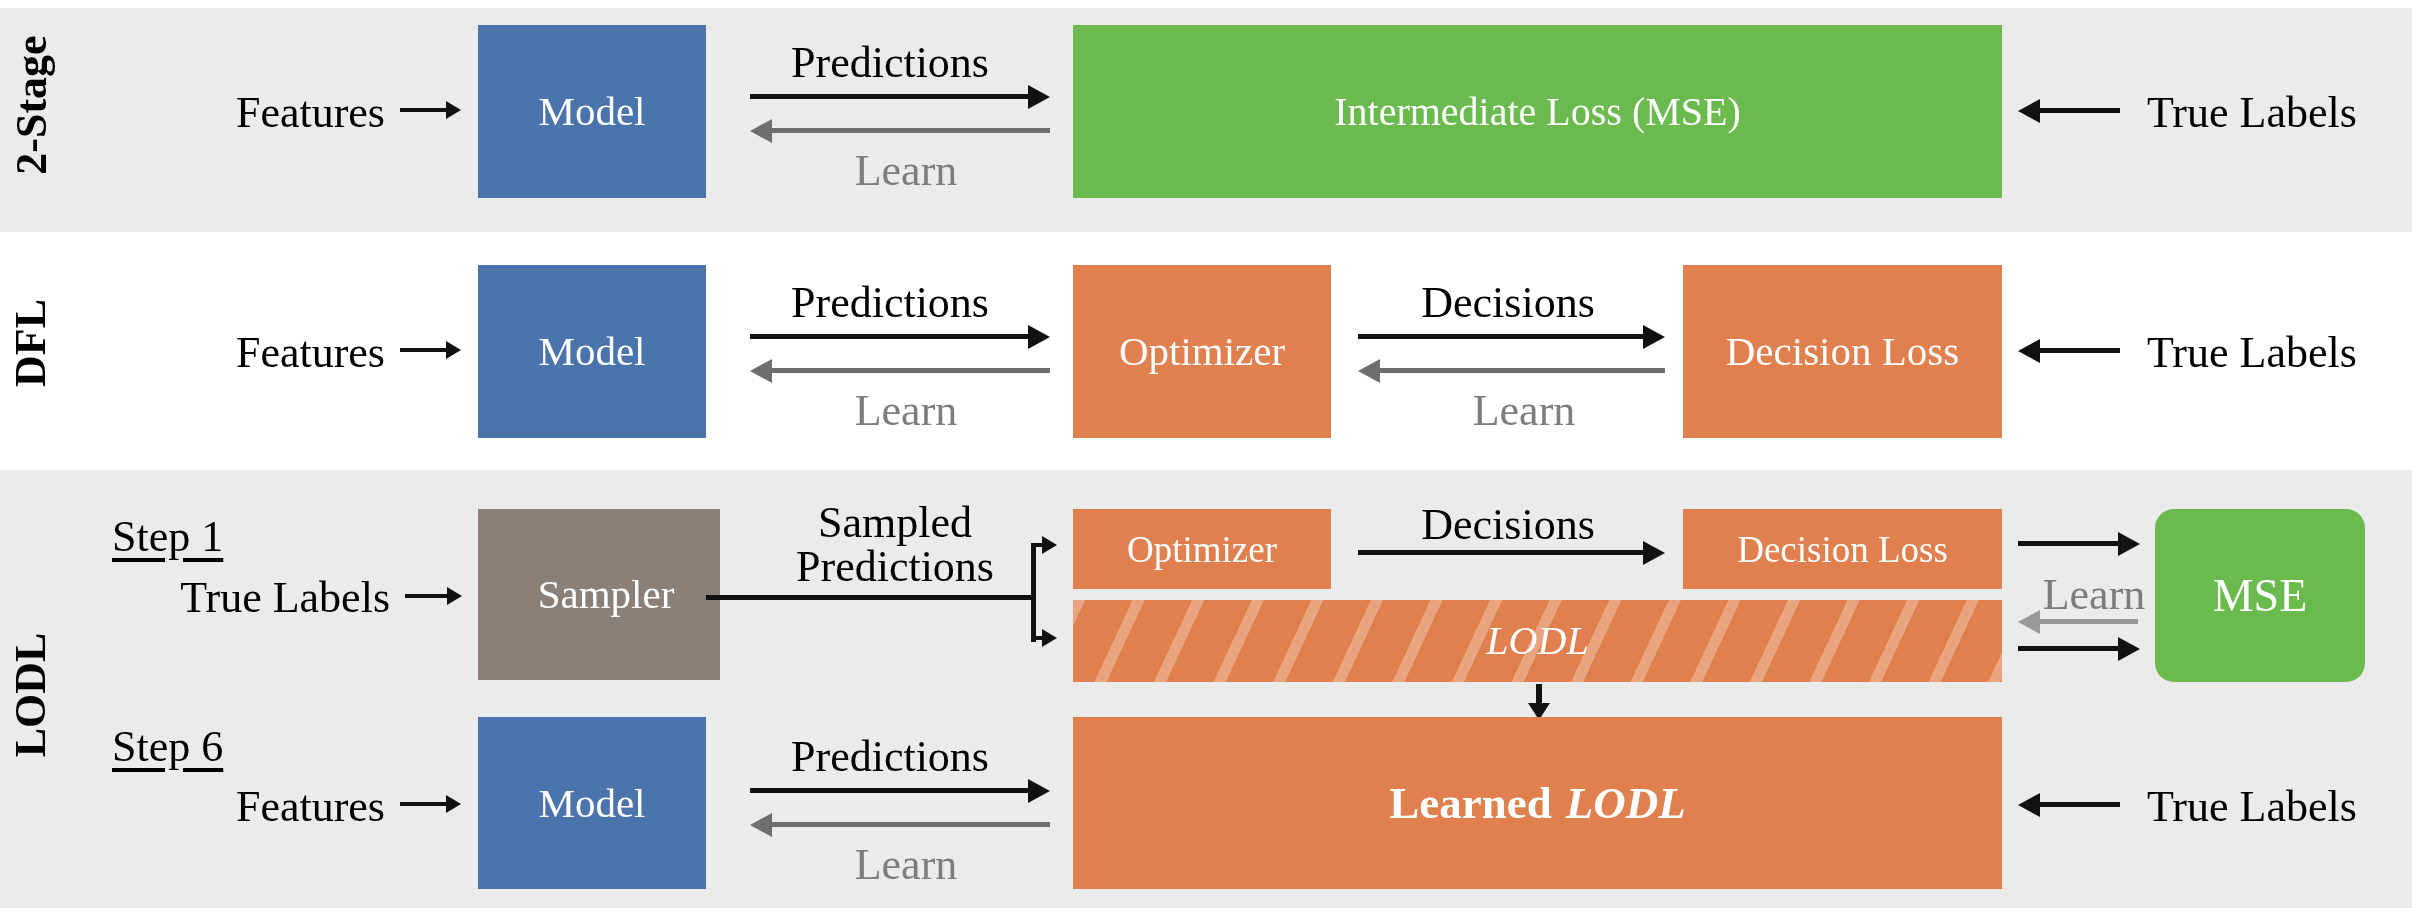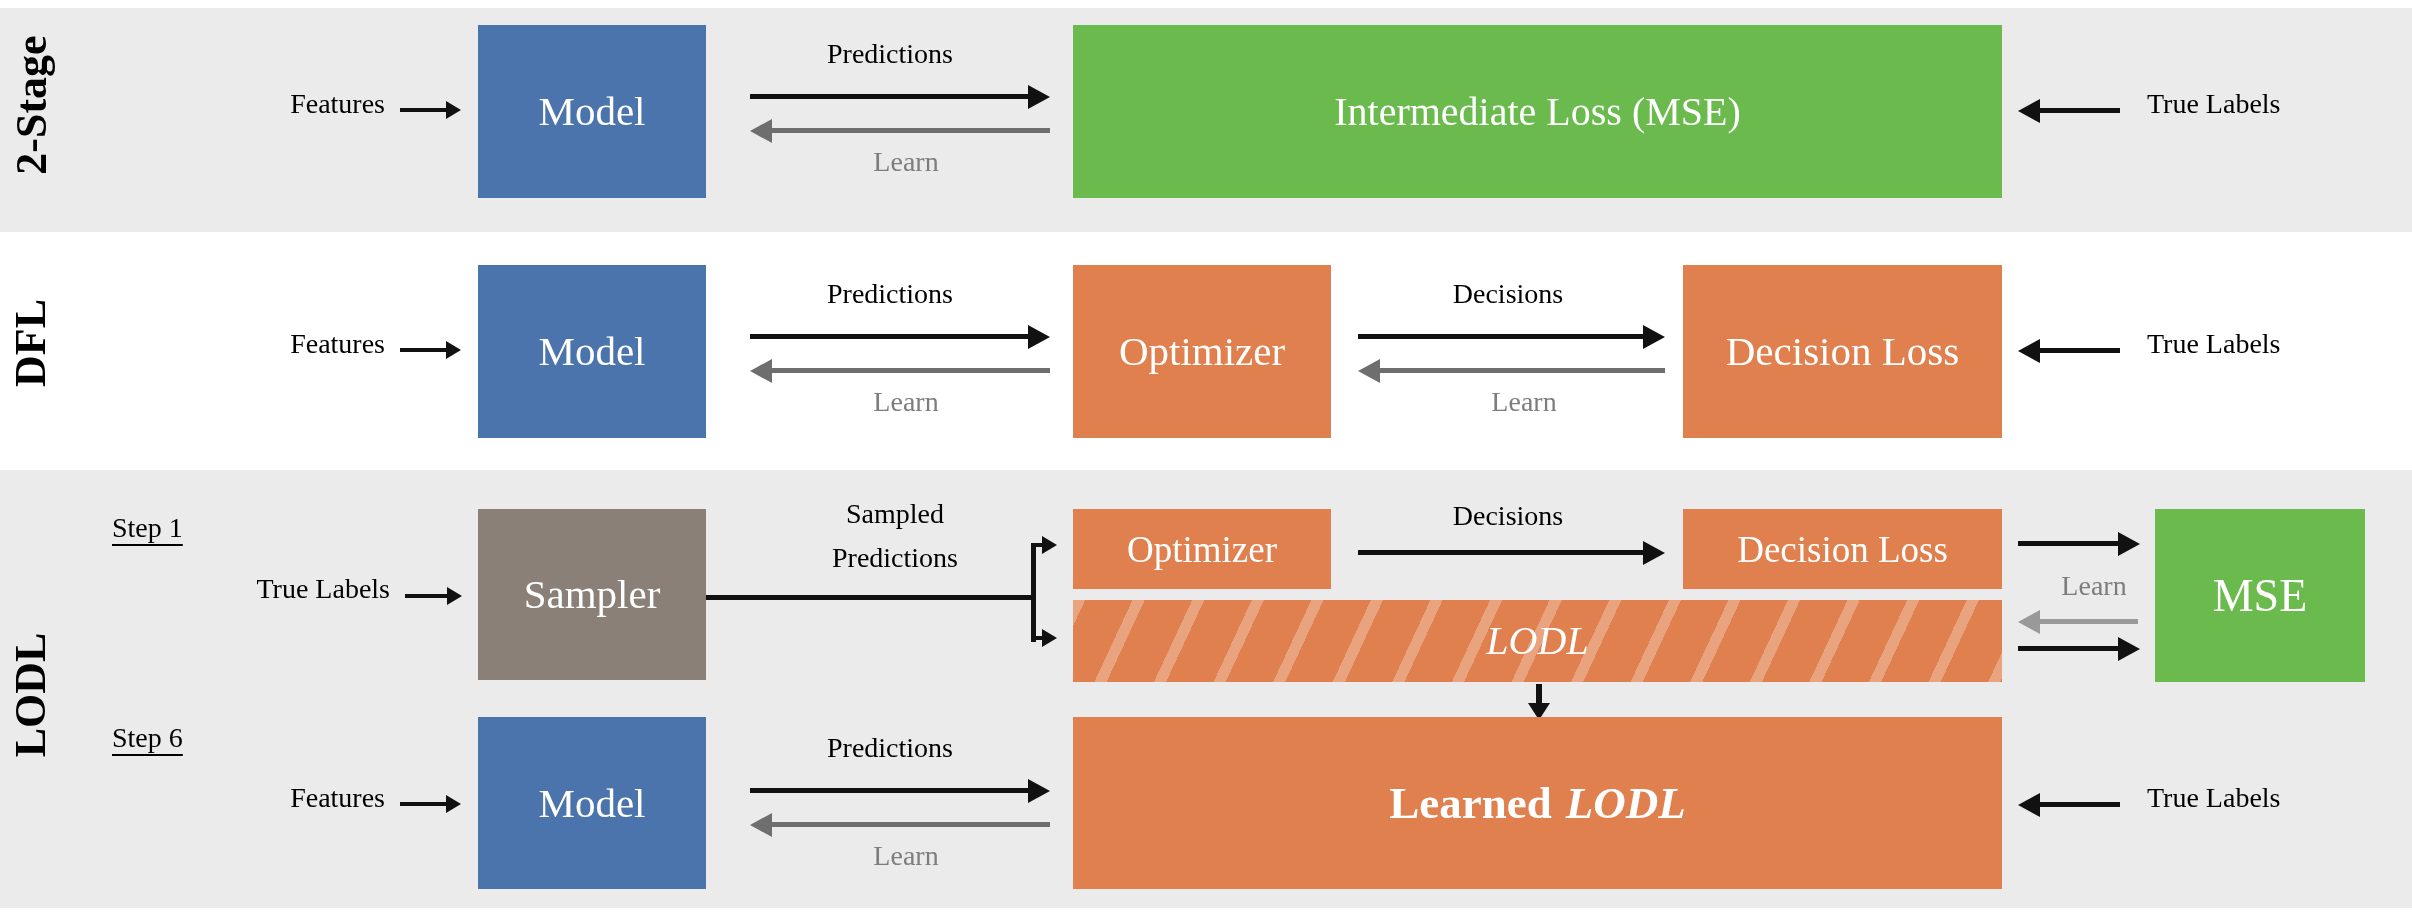--- a/index.html
+++ b/index.html
@@ -7,21 +7,21 @@
           font-family:"Liberation Serif","DejaVu Serif",serif;color:#000;}
   .band{position:absolute;left:0;width:2412px;background:var(--band,#ebebeb);}
   .bx{position:absolute;display:flex;align-items:center;justify-content:center;
       color:#fff;font-size:41px;line-height:1;text-align:center;}
   .bx-blue{background:var(--blue,#4b73ac);}
   .bx-green{background:var(--green,#6bba4e);}
   .bx-orange{background:var(--orange,#e0804e);}
   .bx-gray{background:var(--sampler,#8a8077);}
   .bx-hatch{background-color:var(--orange,#e0804e);
       background-image:repeating-linear-gradient(115deg,rgba(255,255,255,.28) 0 11px,transparent 11px 54px);}
-  .t{position:absolute;white-space:nowrap;font-size:28px;line-height:1.15;}
+  .t{position:absolute;white-space:nowrap;font-size:44px;line-height:1.15;}
   .tc{transform:translateX(-50%);}
   .gray{color:var(--learn_gray,#7d7d7d);margin-left:16px;}
   .it{font-style:italic;}
   .step{text-decoration:underline;text-underline-offset:7px;}
   .vlab{position:absolute;transform:translate(-50%,-50%) rotate(-90deg);
         font-weight:bold;font-size:44px;white-space:nowrap;}
   
   .ar,.al{position:absolute;height:5px;background:var(--c,#111);}
   .ar::after{content:"";position:absolute;left:100%;top:50%;transform:translateY(-50%);
      border-left:22px solid var(--c,#111);border-top:12px solid transparent;border-bottom:12px solid transparent;}
@@ -95,21 +95,21 @@
 
   <div class="al" style="left:2040px;top:348px;width:80px;"></div>
   <div class="t" style="left:2147px;top:328px;">True Labels</div>
 
   <div class="vlab" style="left:30px;top:695px;">LODL</div>
 
   <div class="t step" style="left:112px;top:512px;">Step 1</div>
   <div class="t" style="right:2022px;top:573px;">True Labels</div>
   <div class="ar small" style="left:405px;top:594px;width:42px;"></div>
 
-  <div class="bx bx-gray" style="left:478px;top:509px;width:228px;height:171px;">
+  <div class="bx bx-gray" style="left:478px;top:509px;width:228px;height:171px;padding-left:14px;">
     <span>Sampler</span>
   </div>
 
   <div class="t tc" style="left:895px;top:498px;">Sampled</div>
   <div class="t tc" style="left:895px;top:542px;">Predictions</div>
 
   <div class="ln" style="left:706px;top:595px;width:330px;height:5px;"></div>
   <div class="ln" style="left:1031px;top:543px;width:5px;height:99px;"></div>
   <div class="ar small" style="left:1036px;top:543px;width:6px;"></div>
   <div class="ar small" style="left:1036px;top:636px;width:6px;"></div>
@@ -127,21 +127,21 @@
 
   <div class="bx bx-hatch" style="left:1073px;top:600px;width:929px;height:82px;">
     <span class="it" style="font-size:40px;">LODL</span>
   </div>
 
   <div class="ar" style="left:2018px;top:541px;width:100px;"></div>
   <div class="t tc gray" style="left:2078px;top:570px;">Learn</div>
   <div class="al gl" style="left:2040px;top:619px;width:98px;"></div>
   <div class="ar" style="left:2018px;top:646px;width:100px;"></div>
 
-  <div class="bx bx-green" style="left:2155px;top:509px;width:210px;height:173px;font-size:46px;">
+  <div class="bx bx-green" style="left:2155px;top:509px;width:210px;height:173px;font-size:46px;border-radius:19px;">
     <span>MSE</span>
   </div>
 
   <div class="dashv" style="left:1536px;top:684px;height:20px;"></div>
   <div class="trid" style="left:1528px;top:703px;"></div>
 
   <div class="t step" style="left:112px;top:722px;">Step 6</div>
   <div class="t" style="right:2027px;top:782px;">Features</div>
   <div class="ar small" style="left:400px;top:802px;width:46px;"></div>
 

